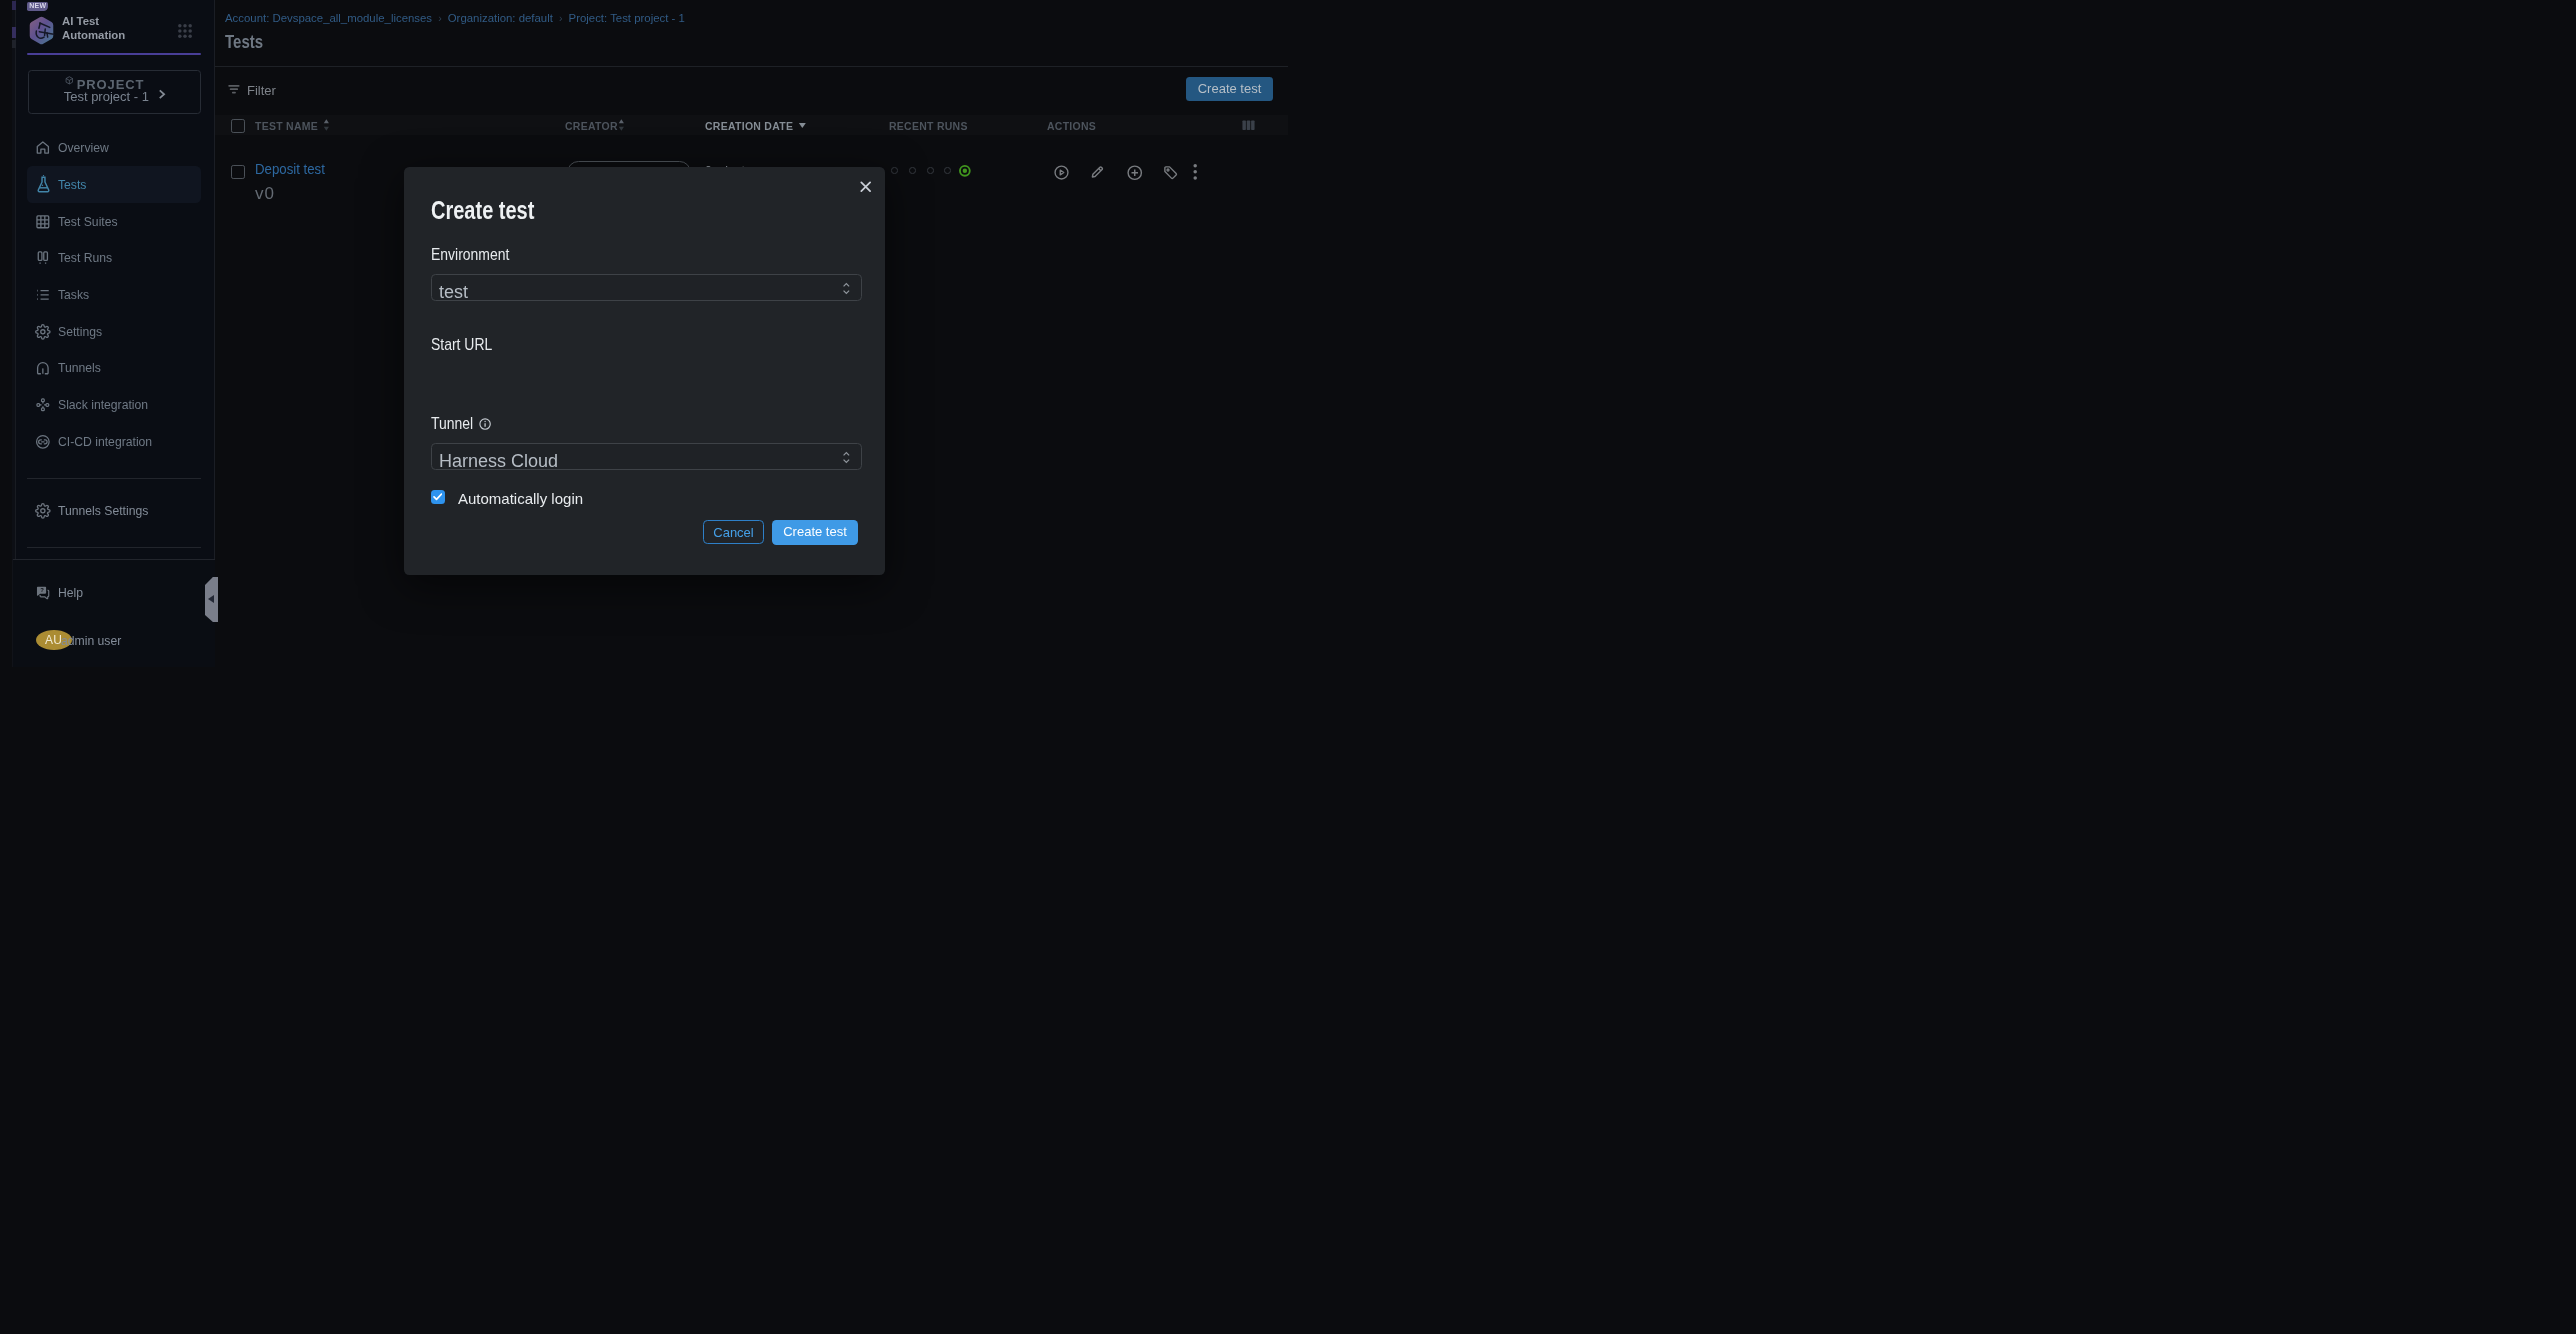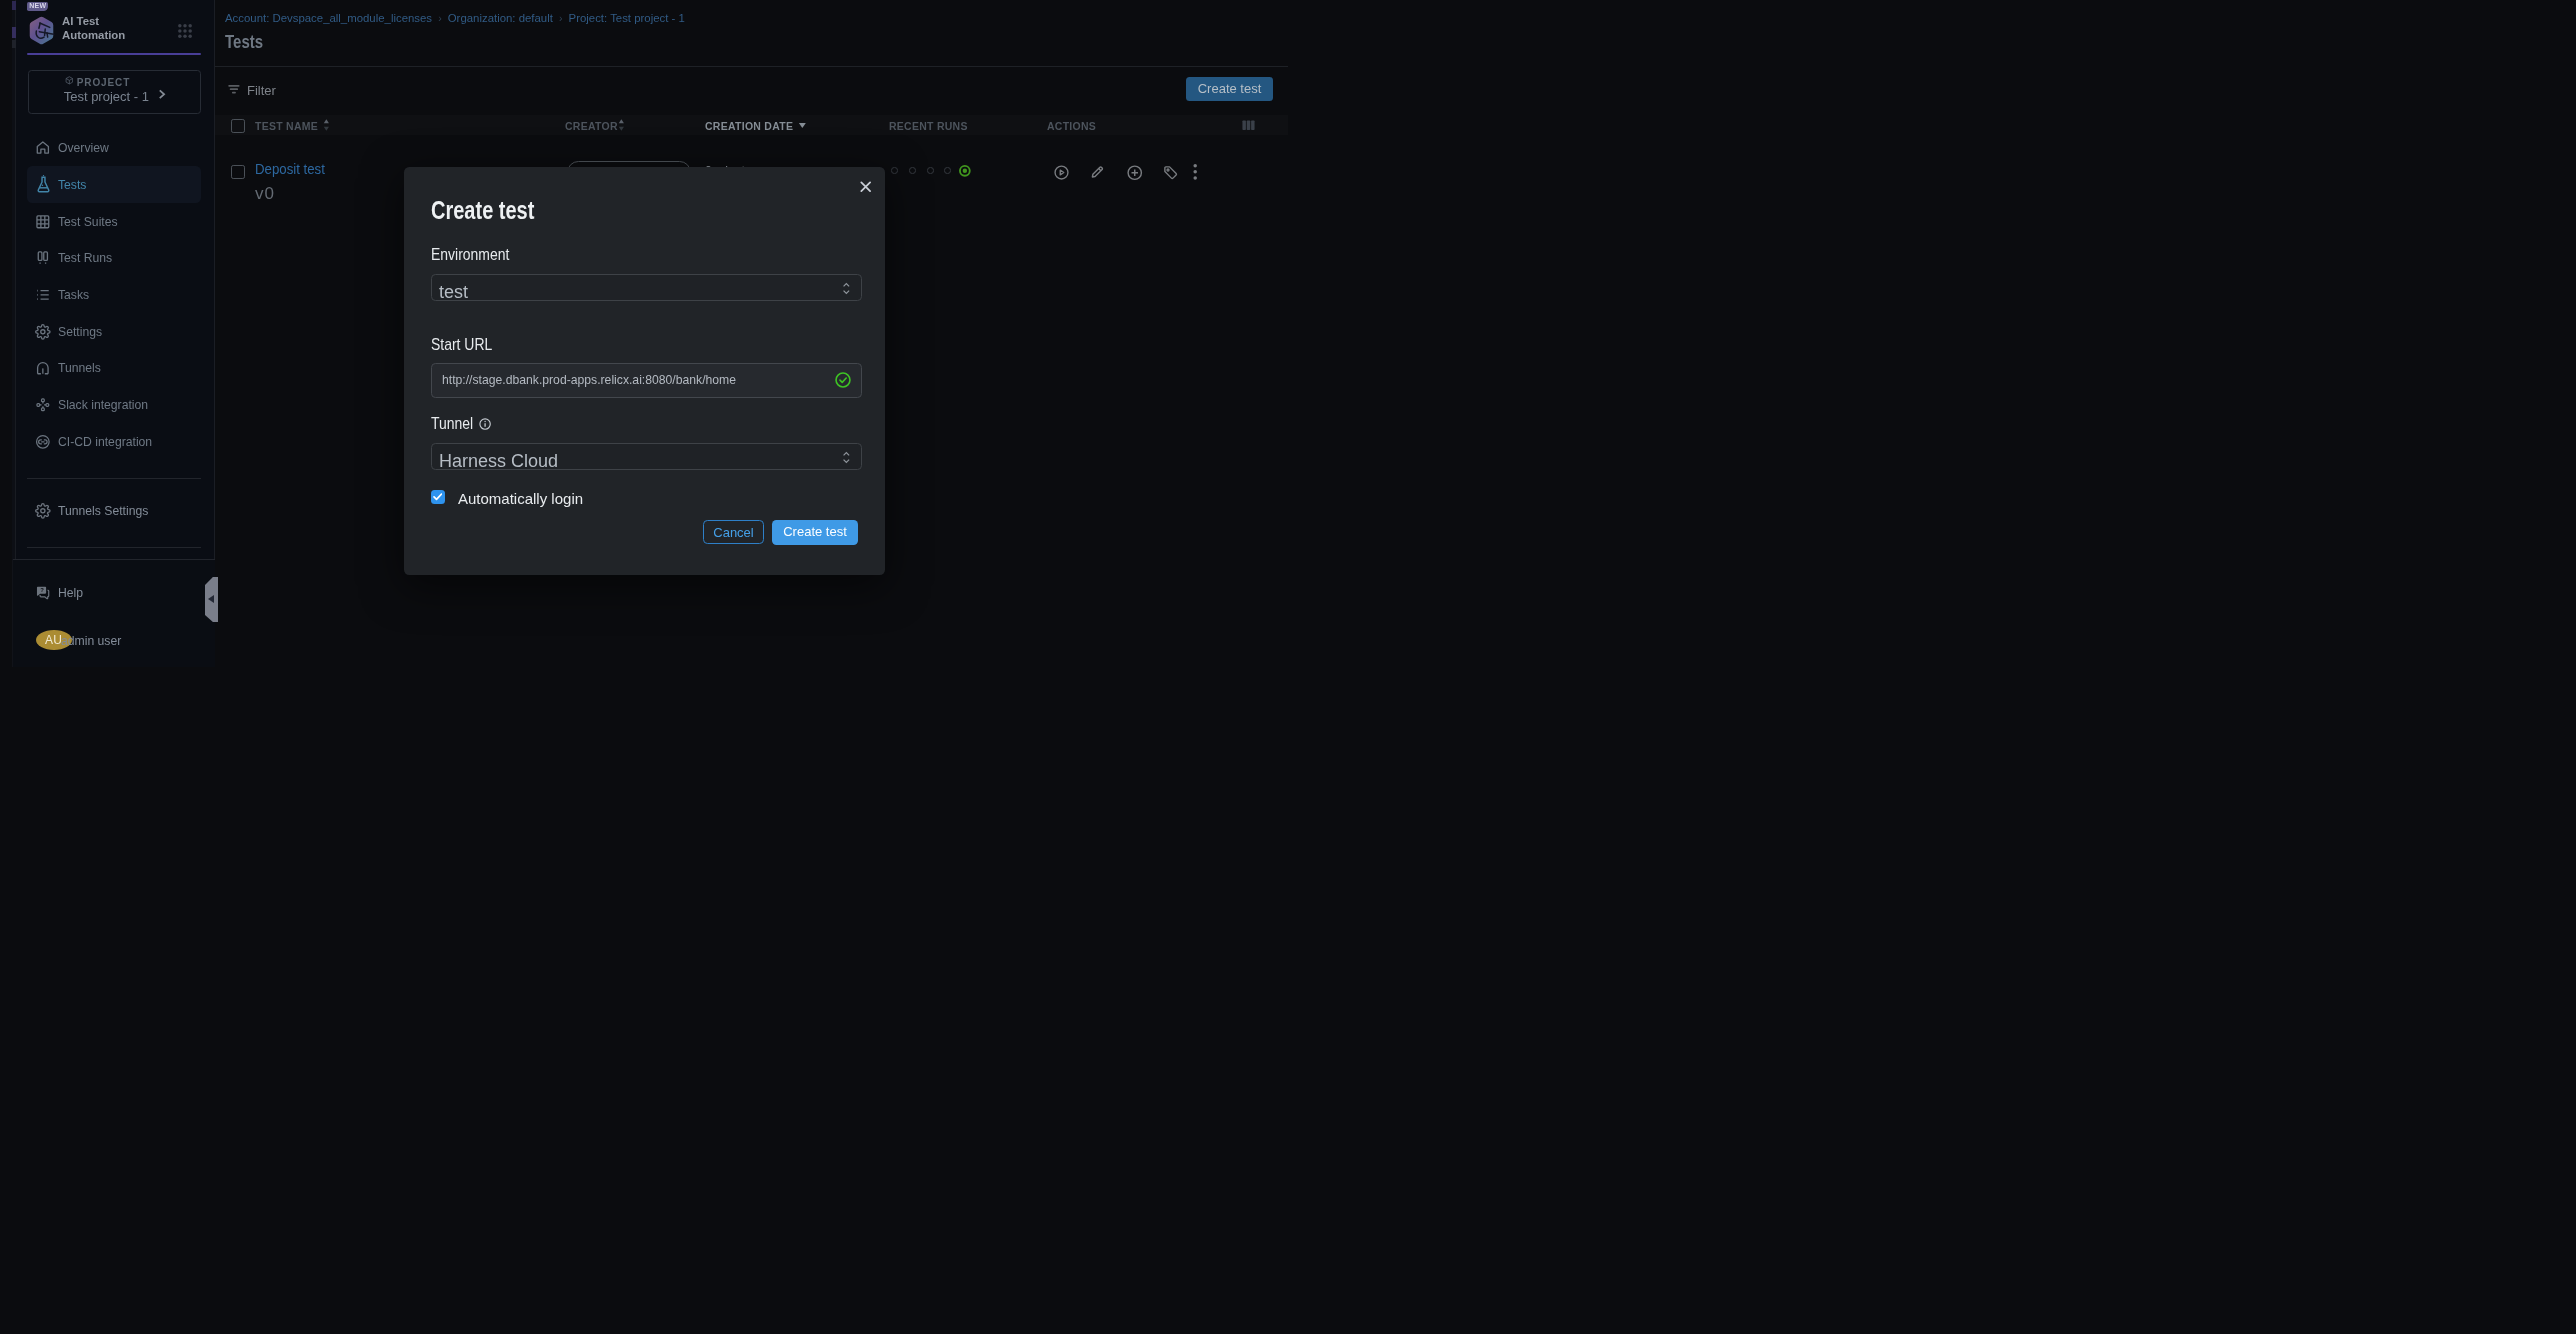--- a/index.html
+++ b/index.html
@@ -17,21 +17,21 @@
   #newbadge { position:absolute; left:15.3px; top:2.2px; width:21px; height:8.7px;
     background:#5f5a8a; border-radius:1.7px 1.7px 4.4px 1.7px; color:#d9d7ea;
     font-size:7px; font-weight:bold; letter-spacing:0.3px; text-align:center;
     line-height:8.7px; }
   #brandtxt { position:absolute; left:50px; top:13.5px; font-size:11.4px;
     font-weight:bold; line-height:14px; color:#959ba5; }
   #pline { position:absolute; left:15px; top:53px; width:174px; height:2.2px;
     background:#493e97; border-radius:1.7px; }
   #pcard { position:absolute; left:15.7px; top:70px; width:173px; height:44px;
     border:0.9px solid #272c35; border-radius:3.5px; }
-  #pcard .plabel { position:absolute; left:48px; top:5.7px; font-size:10px;
+  #pcard .plabel { position:absolute; left:48px; top:5.7px; font-size:13px;
     letter-spacing:0.9px; color:#5c6570; font-weight:bold; }
   #pcard .pname { position:absolute; left:35px; top:18.3px; font-size:13px;
     color:#7a838f; }
   .nav { position:absolute; left:15px; width:174px; height:37px; }
   .nav .ic { position:absolute; left:8.3px; top:11px; width:15.7px; height:15.7px; }
   .nav .lbl { position:absolute; left:31px; top:11.6px; font-size:12.2px;
     color:#6f7985; }
   .nav.active { background:#101520; border-radius:5.2px; }
   .nav.active .lbl { color:#4285a9; }
   .sdiv { position:absolute; left:15px; width:174px; height:0.9px; background:#22252c; }
@@ -324,27 +324,20 @@
     </svg>
     <div class="title">Create test</div>
     <div class="label" style="top:79px;">Environment</div>
     <div class="field sel" style="top:107px;">
       <div class="txt">test</div>
       <svg class="abs" style="right:10.5px;top:6.5px" width="8.7" height="13" viewBox="0 0 10 15" fill="none" stroke="#8f959c" stroke-width="1.45">
         <path d="M1.8 5 L5 1.8 L8.2 5 M1.8 10 L5 13.2 L8.2 10"></path>
       </svg>
     </div>
     <div class="label" style="top:169px;">Start URL</div>
-    <div class="field" id="urlinput">
-      <div class="txt">http://stage.dbank.prod-apps.relicx.ai:8080/bank/home</div>
-      <svg class="abs" style="right:10.5px;top:8.3px" width="16" height="16" viewBox="0 0 20 20" fill="none" stroke="#3ec324" stroke-width="2">
-        <circle cx="10" cy="10" r="8.7"></circle>
-        <path d="M6.2 10.2 L9 13 L14 7.5" stroke-linecap="round" stroke-linejoin="round"></path>
-      </svg>
-    </div>
     <div class="label" style="top:248px;">Tunnel</div>
     <svg class="abs" style="left:75px;top:251px" width="12.2" height="12.2" viewBox="0 0 16 16" fill="none" stroke="#c6cbd1" stroke-width="1.5">
       <circle cx="8" cy="8" r="6.8"></circle>
       <path d="M8 7 L8 11.4" stroke-width="1.7"></path>
         <circle cx="8" cy="4.6" r="0.9" fill="#c6cbd1" stroke="none"></circle>
     </svg>
     <div class="field sel" style="top:276px;">
       <div class="txt">Harness Cloud</div>
       <svg class="abs" style="right:10.5px;top:6.5px" width="8.7" height="13" viewBox="0 0 10 15" fill="none" stroke="#8f959c" stroke-width="1.45">
         <path d="M1.8 5 L5 1.8 L8.2 5 M1.8 10 L5 13.2 L8.2 10"></path>

